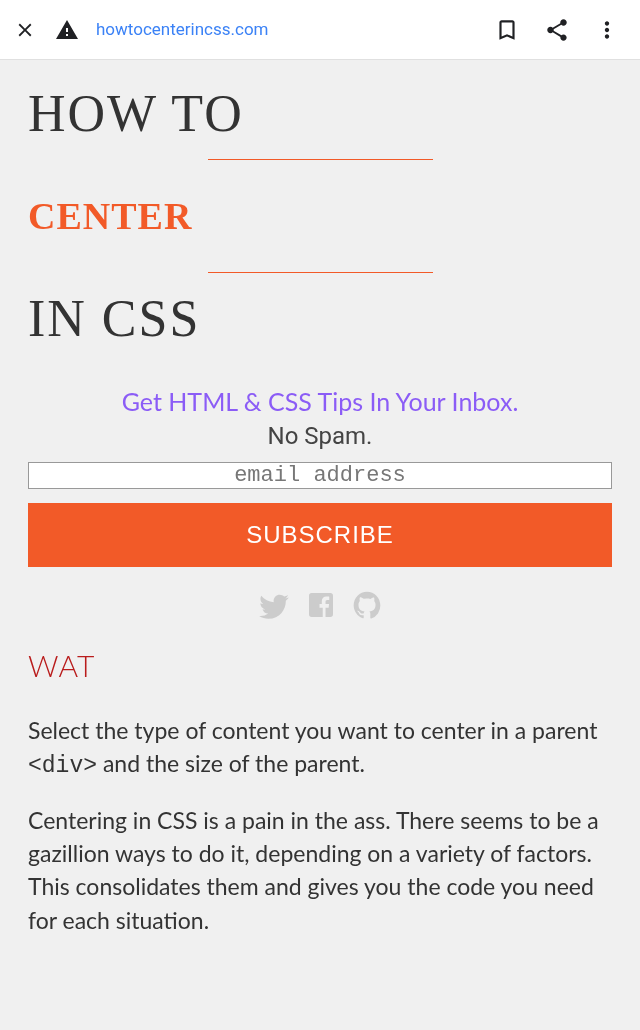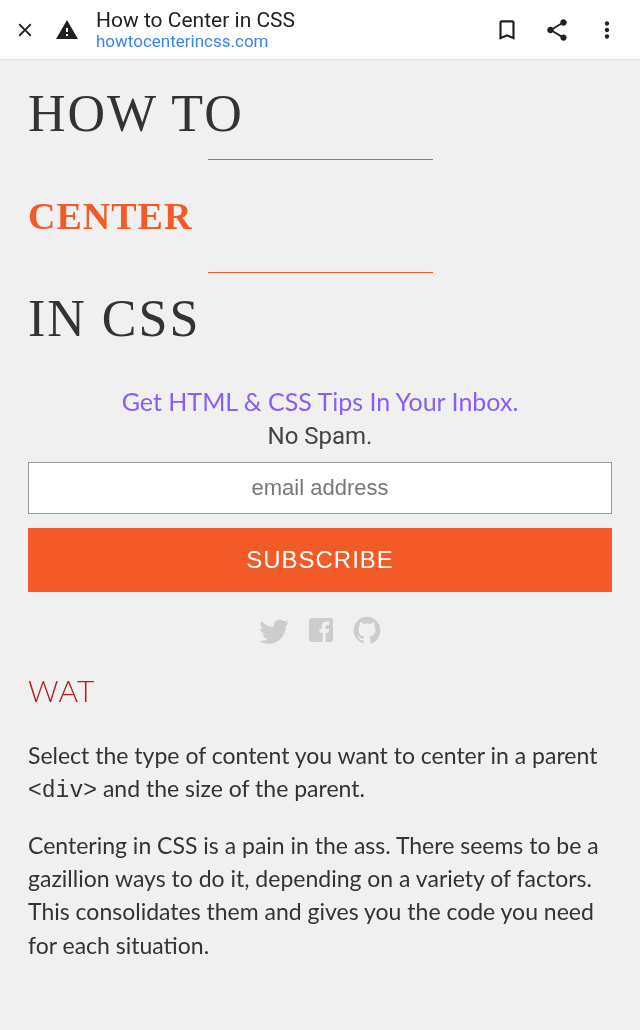--- a/index.html
+++ b/index.html
@@ -64,26 +64,26 @@
     .nospam {
       text-align: center;
       font-size: 24px;
       color: #444;
       margin-bottom: 12px;
     }
     .email-input {
       width: 100%;
       display: block;
       font-size: 22px;
-      padding: 12px;
+      padding: 0;
       text-align: center;
       border: 1px solid #999;
       color: #555;
       background: #fff;
-      font-family: Liberation Sans, sans-serif;
+      font-family: Liberation Mono, monospace;
     }
     .email-input::placeholder { color: #777; }
     .subscribe-btn {
       width: 100%;
       display: block;
       margin-top: 14px;
       background: #f25a28;
       color: #fff;
       font-size: 24px;
       font-weight: 300;
@@ -129,21 +129,20 @@
     <svg width="22" height="22" viewBox="0 0 24 24">
         <path d="M19 6.41 17.59 5 12 10.59 6.41 5 5 6.41 10.59 12 5 17.59 6.41 19 12 13.41 17.59 19 19 17.59 13.41 12z" fill="#202124"></path>
       </svg>
   </div>
   <div class="site-icon">
     <svg width="24" height="24" viewBox="0 0 24 24">
         <path d="M1 21h22L12 2 1 21zm12-3h-2v-2h2v2zm0-4h-2v-4h2v4z" fill="#202124"></path>
       </svg>
   </div>
   <div class="title-group">
-    <div class="page-title">How to Center in CSS</div>
     <div class="page-url">howtocenterincss.com</div>
   </div>
   <div class="browser-actions">
     <div>
       <svg width="26" height="26" viewBox="0 0 24 24">
           <path d="M17 3H7c-1.1 0-2 .9-2 2v16l7-3 7 3V5c0-1.1-.9-2-2-2zm0 15-5-2.18L7 18V5h10v13z" fill="#202124"></path>
         </svg>
     </div>
     <div>
       <svg width="26" height="26" viewBox="0 0 24 24">

